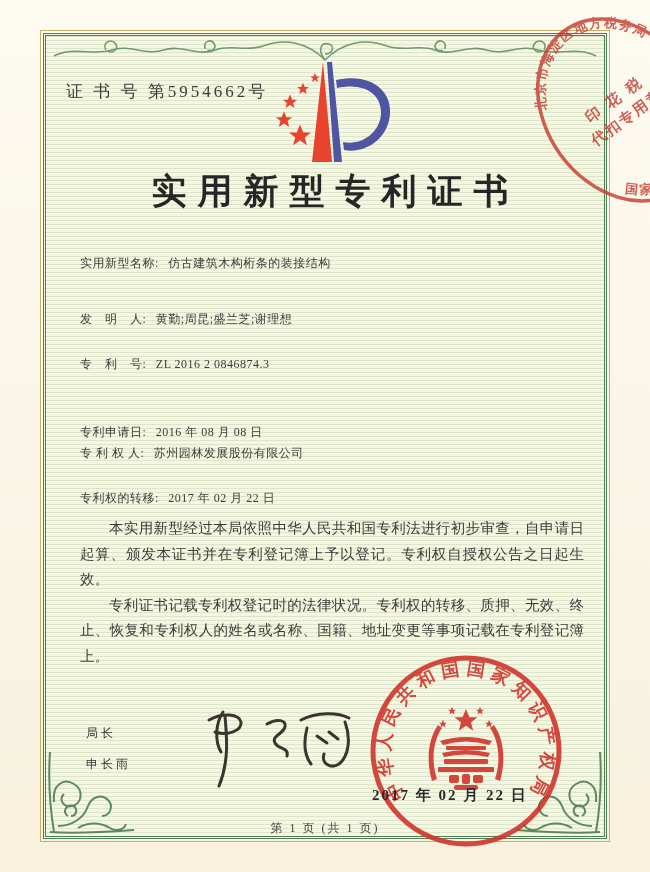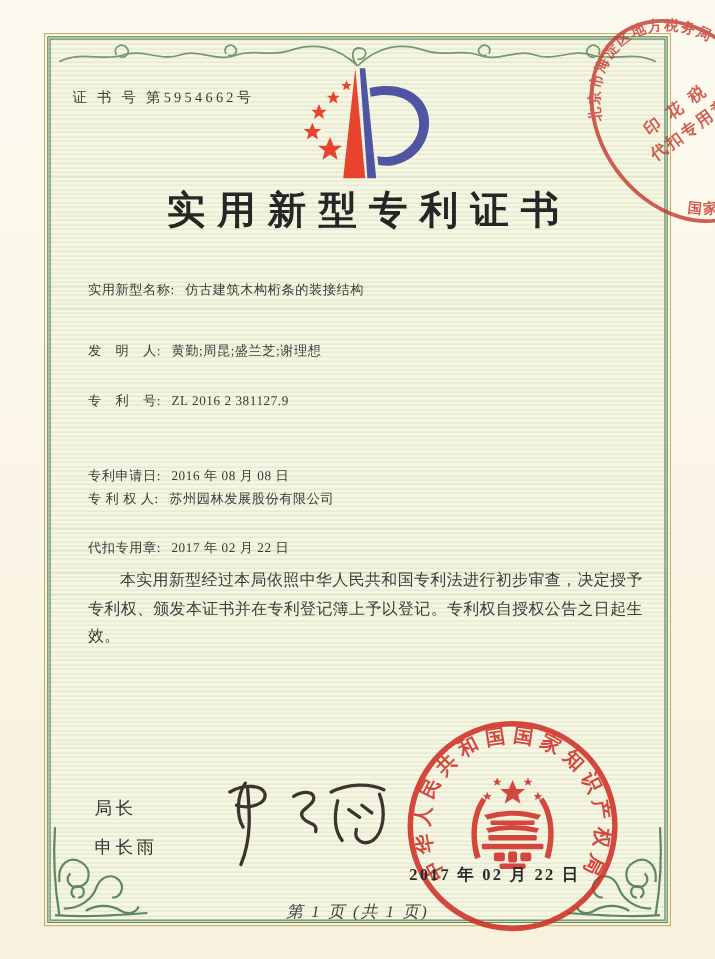--- a/index.html
+++ b/index.html
@@ -24,53 +24,53 @@
     position:relative;
   }
   .top-flourish { position:absolute; left:0; top:0; width:100%; height:30px; }
   .corner-flourish { position:absolute; width:96px; height:96px; }
   .corner-bl { left:-2px; bottom:-2px; }
   .corner-br { right:-2px; bottom:-2px; transform:scaleX(-1); }
   
   .content { position:absolute; inset:0; z-index:3; }
   .cert-number {
     position:absolute; left:66px; top:80px;
-    font-size:13px; letter-spacing:3px; color:#3c3c3c;
+    font-size:17px; letter-spacing:3px; color:#3c3c3c;
   }
   .logo { position:absolute; left:260px; top:58px; width:134px; height:110px; }
   .title {
     position:absolute; left:40px; top:168px; width:570px;
     text-align:center; font-size:35px; font-weight:bold;
     letter-spacing:11px; color:#262626;padding-left:21px;
   }
   .field-row { position:absolute; left:80px; font-size:12px; color:#3b3b3b; letter-spacing:0.5px; white-space:nowrap; }
   .field-row .lbl { display:inline-block; }
   .field-row .val { margin-left:6px; }
   .f0 { top:255px; } .f1 { top:311px;text-align:center; } .f2 { top:356px; }
   .f3 { top:400px;margin-top:24px; } .f4 { top:445px; } .f5 { top:490px; }
   .body-text {
     position:absolute; left:80px; top:516px; width:504px;
     font-size:14.5px; line-height:25.5px; color:#3b3b3b; text-align:justify;
   }
   .body-text p { text-indent:2em; margin:0; }
-  .commissioner { position:absolute; left:86px; top:725px; font-size:16px; letter-spacing:3px; color:#333; }
+  .commissioner { position:absolute; left:86px; top:725px; font-size:12px; letter-spacing:3px; color:#333; }
   .commissioner div { margin-bottom:14px; }
   .signature { position:absolute; left:195px; top:690px; width:170px; height:110px; }
   .seal { position:absolute; left:368px; top:653px; width:196px; height:196px; opacity:0.88; }
   .seal-date {
     position:absolute; left:372px; top:786px; font-size:15px; font-weight:bold;
     letter-spacing:2px; color:#2a2a2a; z-index:4;
   }
   .tax-stamp {
     position:absolute; left:537px; top:5px; width:170px; height:210px;
     transform:rotate(-36deg); opacity:0.8; z-index:4;
   }
   .footer {
     position:absolute; left:40px; top:820px; width:570px; text-align:center;
-    font-size:15px; letter-spacing:2px; color:#444;font-style:italic;
+    font-size:12px; letter-spacing:2px; color:#444;
   }
 </style>
 </head>
 <body>
 
 <div class="page">
 
   <svg width="0" height="0" style="position:absolute">
     <defs>
       <polygon id="star" points="0,-10 2.9,-3.1 9.5,-3.1 4.2,1.2 6,8.1 0,4 -6,8.1 -4.2,1.2 -9.5,-3.1 -2.9,-3.1"></polygon>
@@ -133,37 +133,38 @@
     <div class="field-row f0">
       <span class="lbl">实用新型名称:</span>
       <span class="val">仿古建筑木构桁条的装接结构</span>
     </div>
     <div class="field-row f1">
       <span class="lbl">发　明　人:</span>
       <span class="val">黄勤;周昆;盛兰芝;谢理想</span>
     </div>
     <div class="field-row f2">
       <span class="lbl">专　利　号:</span>
-      <span class="val">ZL 2016 2 381127.9</span>
+      <span class="val">ZL 2016 2 0846874.3</span>
     </div>
     <div class="field-row f3">
       <span class="lbl">专利申请日:</span>
       <span class="val">2016 年 08 月 08 日</span>
     </div>
     <div class="field-row f4">
       <span class="lbl">专 利 权 人:</span>
       <span class="val">苏州园林发展股份有限公司</span>
     </div>
     <div class="field-row f5">
-      <span class="lbl">代扣专用章:</span>
+      <span class="lbl">专利权的转移:</span>
       <span class="val">2017 年 02 月 22 日</span>
     </div>
 
     <div class="body-text">
-      <p>本实用新型经过本局依照中华人民共和国专利法进行初步审查，决定授予专利权、颁发本证书并在专利登记簿上予以登记。专利权自授权公告之日起生效。</p>
+      <p>本实用新型经过本局依照中华人民共和国专利法进行初步审查，自申请日起算、颁发本证书并在专利登记簿上予以登记。专利权自授权公告之日起生效。</p>
+      <p>专利证书记载专利权登记时的法律状况。专利权的转移、质押、无效、终止、恢复和专利权人的姓名或名称、国籍、地址变更等事项记载在专利登记簿上。</p>
     </div>
 
     <div class="commissioner">
       <div>局长</div>
       <div>申长雨</div>
     </div>
 
     <svg class="signature" viewBox="0 0 170 110">
       <g stroke="#3a352e" stroke-width="3" fill="none" stroke-linecap="round">
         <path d="M28,22 C20,34 20,52 26,62"></path>

